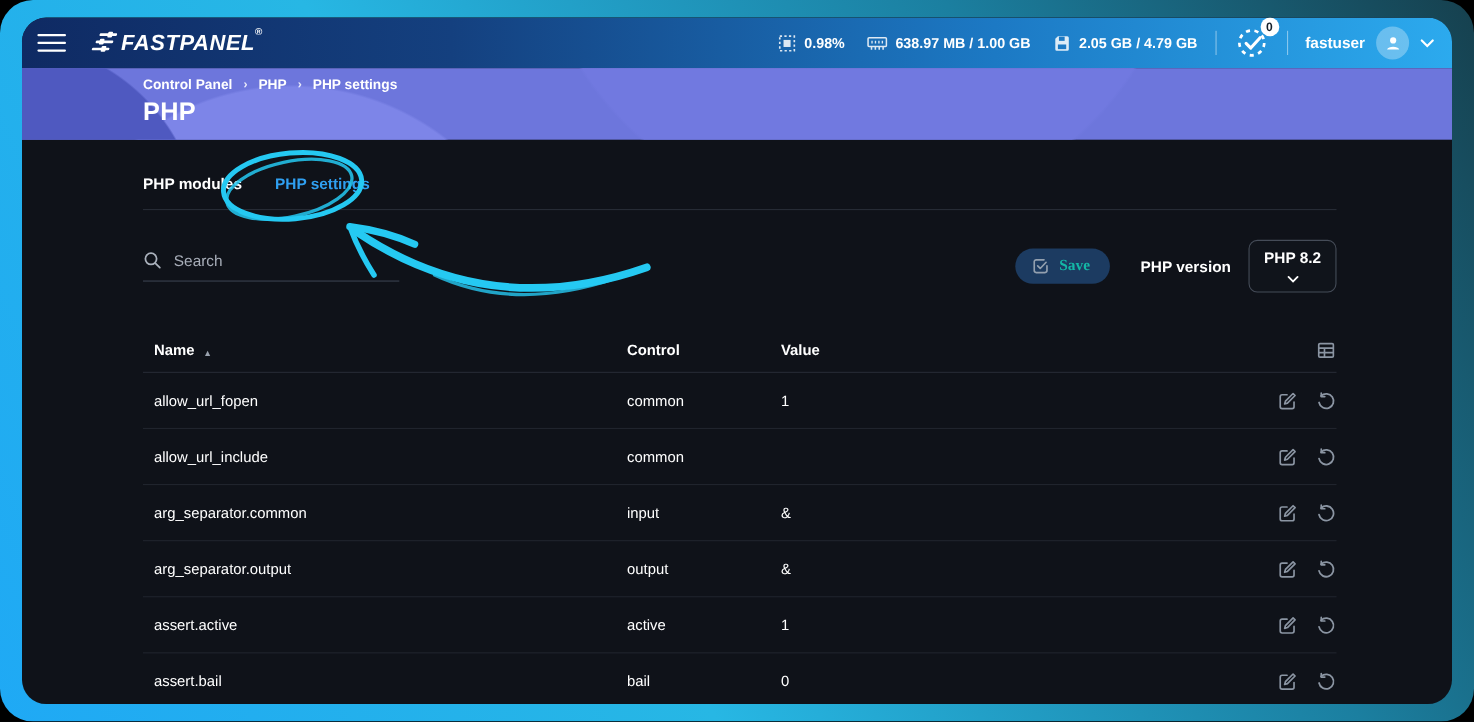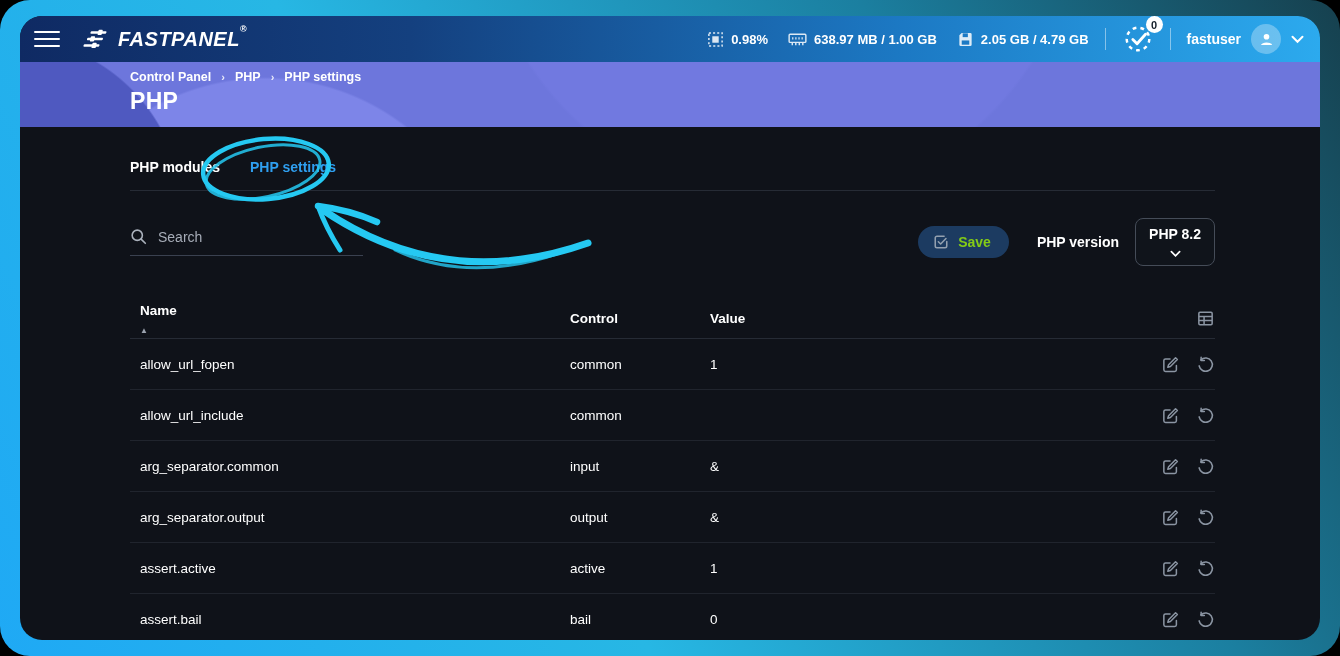--- a/index.html
+++ b/index.html
@@ -17,21 +17,21 @@
   }
 
   
   .topbar {
     height:46px; flex:0 0 46px; display:flex; align-items:center;
     padding:0 16px 0 14px; color:#fff;
     background:linear-gradient(90deg, #0f2a63 0%, #14407f 30%, #1c79c4 68%, #2caaee 100%);
   }
   .hamburger { width:26px; display:flex; flex-direction:column; gap:4.5px; cursor:pointer; margin-right:22px; }
   .hamburger span { display:block; height:2.6px; border-radius:2px; background:#fff; }
-  .brand { display:flex; align-items:center; gap:8px; cursor:pointer; }
+  .brand { display:flex; align-items:flex-start; gap:0; cursor:pointer; }
   .brand-text { font-size:20px; font-weight:bold; font-style:italic; letter-spacing:.5px; }
   .brand-reg { font-size:9px; vertical-align:top; position:relative; top:-4px; font-style:normal; }
   .topbar-right { margin-left:auto; display:flex; align-items:center; }
   .stat { display:flex; align-items:center; gap:7px; font-size:13px; font-weight:bold; margin-left:20px; }
   .stat .sicon { display:flex; opacity:.85; }
   .vdiv { width:1px; height:22px; background:rgba(255,255,255,.45); margin:0 16px; }
   .tasks { position:relative; display:flex; cursor:pointer; }
   .badge {
     position:absolute; top:-7px; right:-9px; min-width:17px; height:17px; border-radius:9px;
     background:#fff; color:#15202b; font-size:11px; font-weight:bold;
@@ -72,37 +72,37 @@
     border-bottom:1px solid #3a4150; padding-bottom:10px;
   }
   .search input {
     flex:1; background:transparent; border:none; outline:none;
     color:#f97316; font-size:14px; font-family:inherit;
   }
   .search input::placeholder { color:#a7adb8; }
   .spacer { flex:1; }
   .save-btn {
     display:flex; align-items:center; gap:9px; background:#1c3b61; border:none;
-    border-radius:18px; padding:8px 18px 8px 15px; color:#84cc16;
-    font-size:14px; font-weight:bold; font-family:Liberation Sans, sans-serif; cursor:pointer;
+    border-radius:18px; padding:8px 18px 8px 15px; color:#14b8a6;
+    font-size:14px; font-weight:bold; font-family:Liberation Serif, serif; cursor:pointer;
   }
   .phpver-label { margin-left:28px; font-size:14px; font-weight:bold; }
   .phpver-select {
     margin-left:16px; display:flex; align-items:center; gap:8px;
     border:1px solid #454c58; background:#10141b; border-radius:8px;
     padding:7px 13px; font-size:14px; font-weight:bold; cursor:pointer; color:#fff;flex-direction:column;
   }
 
   
   .table { margin-top:33px; }
   .thead {
     display:flex; align-items:center; height:40px;
     font-size:13.5px; font-weight:bold; border-bottom:1px solid #262b35;
   }
-  .c-name  { width:440px; display:flex; align-items:flex-start; gap:8px; padding-left:10px;flex-direction:column; }
+  .c-name  { width:440px; display:flex; align-items:flex-end; gap:8px; padding-left:10px; }
   .c-module{ width:140px; }
   .c-value { flex:1; }
   .c-actions { width:84px; display:flex; justify-content:flex-end; gap:16px; align-items:center; }
   .sort-arrow { font-size:8px; color:#9aa2ae; }
   .trow {
     display:flex; align-items:center; height:51px;
     font-size:13.5px; border-bottom:1px solid #20242d;
   }
   .icon-btn { display:flex; color:#8b95a3; cursor:pointer; }
   .thead .icon-btn { color:#8b95a3; }

